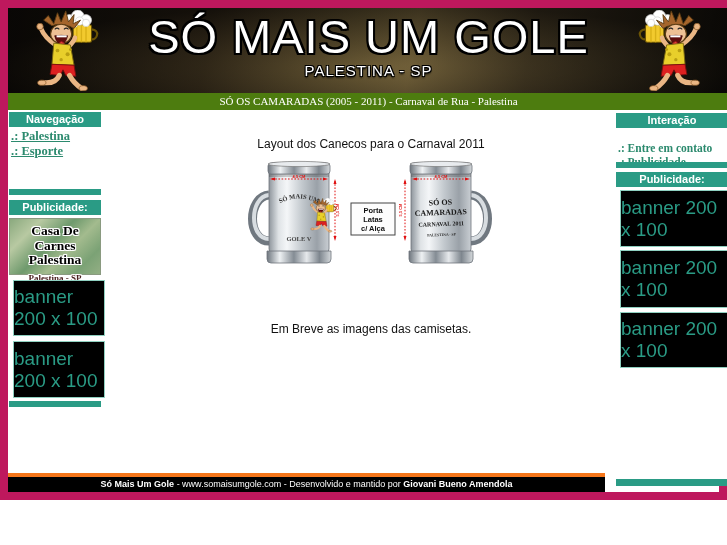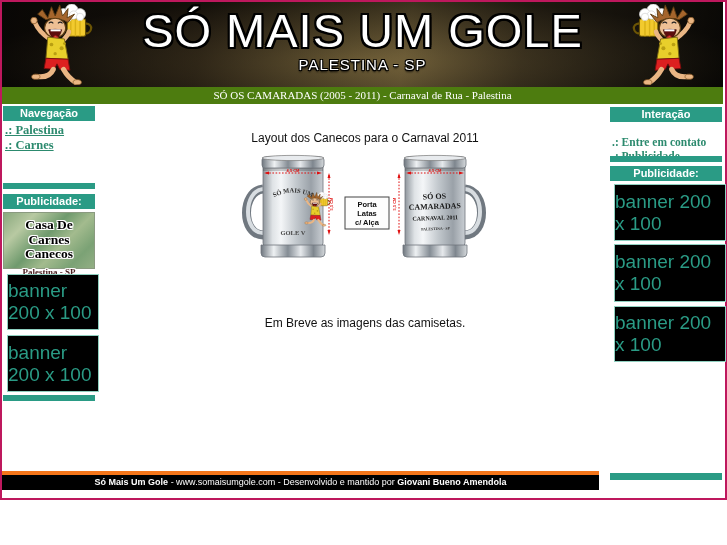--- a/index.html
+++ b/index.html
@@ -1,19 +1,19 @@
 <!DOCTYPE html>
 <html><head>
 <meta charset="utf-8">
 <style>
   html,body{margin:0;padding:0;background:#fff;}
   body{width:727px;height:545px;position:relative;overflow:hidden;
        font-family:"Liberation Sans",sans-serif;}
   .site{position:absolute;left:0;top:0;width:727px;height:500px;
-        border:2px solid #be185d;box-sizing:border-box;background:#fff;}
+        border:8px solid #be185d;box-sizing:border-box;background:#fff;}
 
   
   .header{position:absolute;left:0;top:0;width:721px;height:85px;overflow:hidden;
     background:linear-gradient(100deg,#120e0a 0%,#2a2115 28%,#5a4c2d 48%,#6e5d38 56%,#3c3220 72%,#120f0b 100%);}
   .header:after{content:"";position:absolute;inset:0;
     background:radial-gradient(ellipse at 50% 70%, rgba(140,120,70,.25), rgba(0,0,0,.5) 75%);}
   .titles{position:absolute;left:110px;top:0;width:501px;height:85px;text-align:center;z-index:3;}
   .title{margin-top:4px;font-size:47px;line-height:50px;color:#fff;font-weight:normal;letter-spacing:1px;white-space:nowrap;
     text-shadow:-2px -2px 0 #000,-2px 0 0 #000,-2px 2px 0 #000,0 -2px 0 #000,0 2px 0 #000,2px -2px 0 #000,2px 0 0 #000,2px 2px 0 #000;}
   .subtitle{font-size:15px;color:#fff;letter-spacing:1px;
@@ -54,21 +54,21 @@
   .casa .l1,.casa .l2,.casa .l3{
     text-shadow:-1px -1px 0 #fff,-1px 0 0 #fff,-1px 1px 0 #fff,0 -1px 0 #fff,0 1px 0 #fff,1px -1px 0 #fff,1px 0 0 #fff,1px 1px 0 #fff;}
 
   .caption{position:absolute;left:117px;width:492px;text-align:center;color:#111;
     font-family:Liberation Sans, sans-serif;font-size:12px;}
   .caption-top{top:27px;}
   .caption-bottom{top:176px;margin-top:36px;}
   .mugs-svg{position:absolute;left:237px;top:45px;width:250px;height:115px;}
 
   
-  .footer{position:absolute;left:0;bottom:8px;width:597px;}
+  .footer{position:absolute;left:0;bottom:0;width:597px;}
   .footer-orange{height:4px;background:#f5761a;}
   .footer-black{height:15px;background:#000;color:#fff;font-size:9px;line-height:15px;text-align:center;}
   .footer-black b{font-weight:bold;}
   .hiddendefs{position:absolute;width:0;height:0;overflow:hidden;}
 </style>
 </head>
 <body>
 
 <svg class="hiddendefs" aria-hidden="true">
   <defs>
@@ -141,27 +141,27 @@
   <div class="strip">
     <span>SÓ OS CAMARADAS (2005 - 2011) - Carnaval de Rua - Palestina</span>
   </div>
 
   <div class="content">
 
     <div class="col col-left">
       <div class="hdr-box" style="top:2px">Navegação</div>
       <div class="navlist">
         <span class="nav-item">.: Palestina</span>
-        <span class="nav-item">.: Carnes</span>
+        <span class="nav-item">.: Esporte</span>
       </div>
       <div class="teal-bar" style="top:79px;height:6px"></div>
       <div class="hdr-box" style="top:90px">Publicidade:</div>
       <div class="casa" style="top:108px">
         <div class="l1">Casa De Carnes</div>
-        <div class="l2">Canecos</div>
+        <div class="l2">Palestina</div>
         <div class="l3">Palestina - SP</div>
       </div>
       <div class="ad-box" style="top:170px;height:56px">banner 200 x 100</div>
       <div class="ad-box" style="top:231px;height:57px">banner 200 x 100</div>
       <div class="teal-bar" style="top:291px;height:6px"></div>
     </div>
 
     <div class="caption caption-top">Layout dos Canecos para o Carnaval 2011</div>
 
     <svg class="mugs-svg" viewBox="0 0 250 115">

